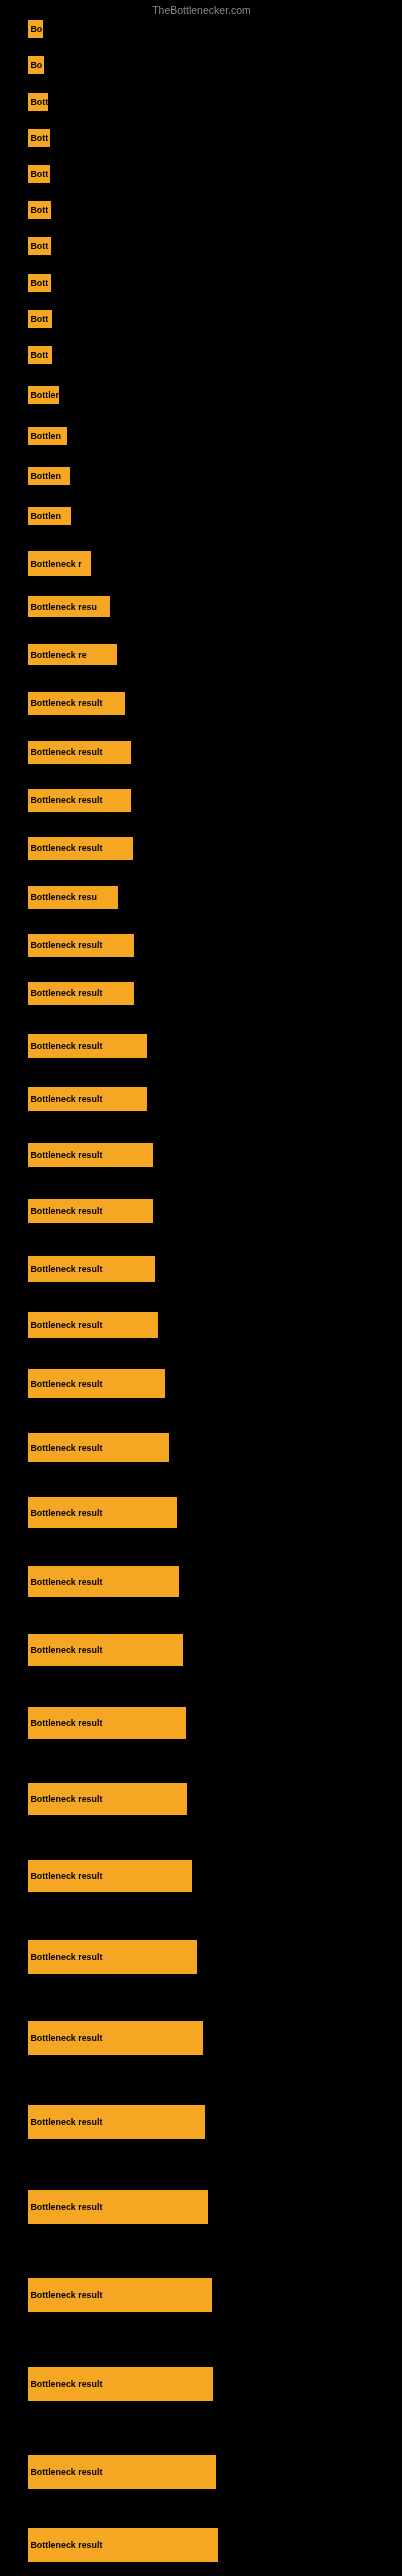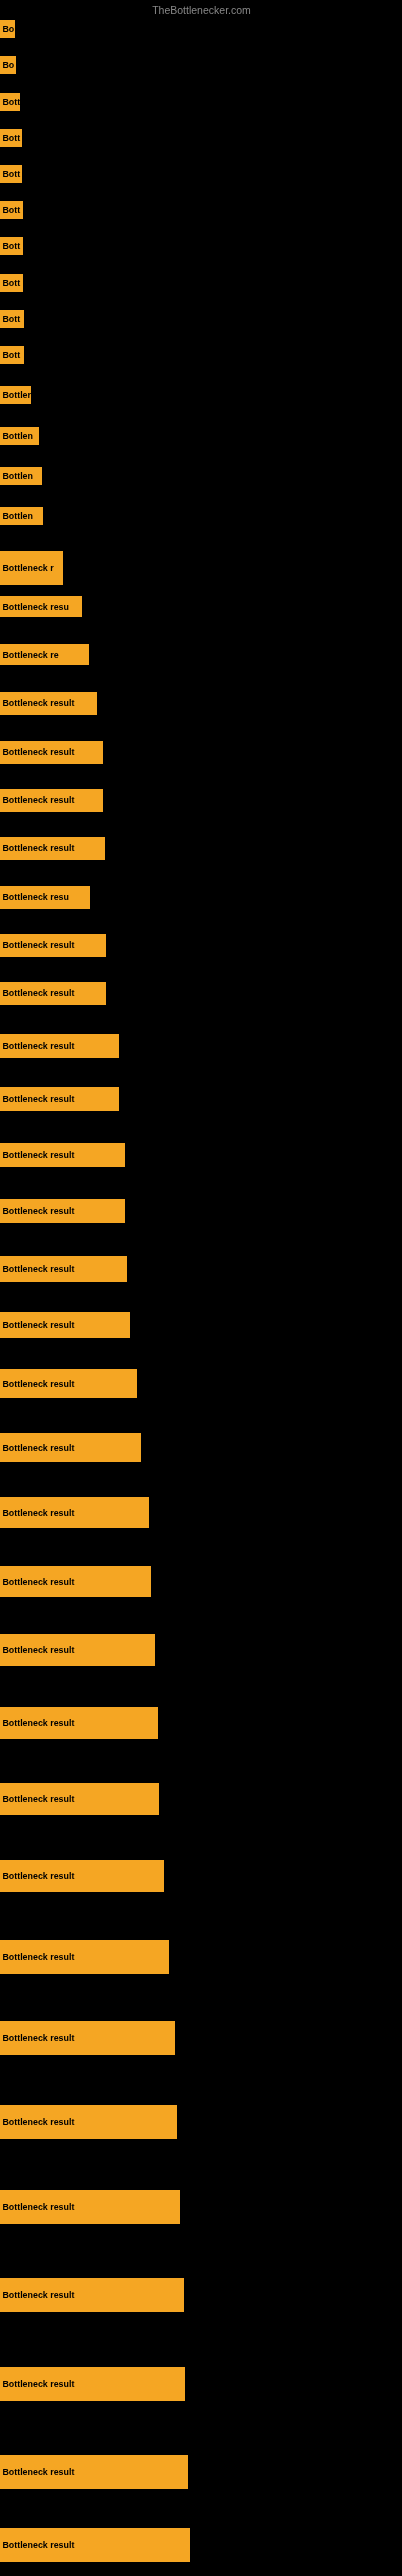--- a/index.html
+++ b/index.html
@@ -19,20 +19,21 @@
       top: 4px;
       left: 50%;
       transform: translateX(-50%);
       color: #888888;
       font-size: 10.5px;
       white-space: nowrap;
     }
     .bar-container {
       position: absolute;
       left: 0;
+      padding-left: 28px;
     }
     .bar {
       background-color: #F5A623;
       color: #000;
       font-size: 8.9px;
       font-weight: bold;
       padding: 1.6px 2.4px;
       display: flex;
       align-items: center;
       white-space: nowrap;
@@ -81,21 +82,21 @@
     <div class="bar-container" style="top: 427px; left: 0px;">
       <div class="bar" style="width: 39px; height: 17.7px;">Bottlen</div>
     </div>
     <div class="bar-container" style="top: 467px; left: 0px;">
       <div class="bar" style="width: 42px; height: 17.7px;">Bottlen</div>
     </div>
     <div class="bar-container" style="top: 507px; left: 0px;">
       <div class="bar" style="width: 43px; height: 17.7px;">Bottlen</div>
     </div>
     <div class="bar-container" style="top: 551px; left: 0px;">
-      <div class="bar" style="width: 63px; height: 34px;">Bottleneck r</div>
+      <div class="bar" style="width: 63px; height: 25px;">Bottleneck r</div>
     </div>
     <div class="bar-container" style="top: 596px; left: 0px;">
       <div class="bar" style="width: 82px; height: 21px;">Bottleneck resu</div>
     </div>
     <div class="bar-container" style="top: 644px; left: 0px;">
       <div class="bar" style="width: 89px; height: 21px; text-align: right;">Bottleneck re</div>
     </div>
     <div class="bar-container" style="top: 692px; left: 0px;">
       <div class="bar" style="width: 97px; height: 22.5px;">Bottleneck result</div>
     </div>

